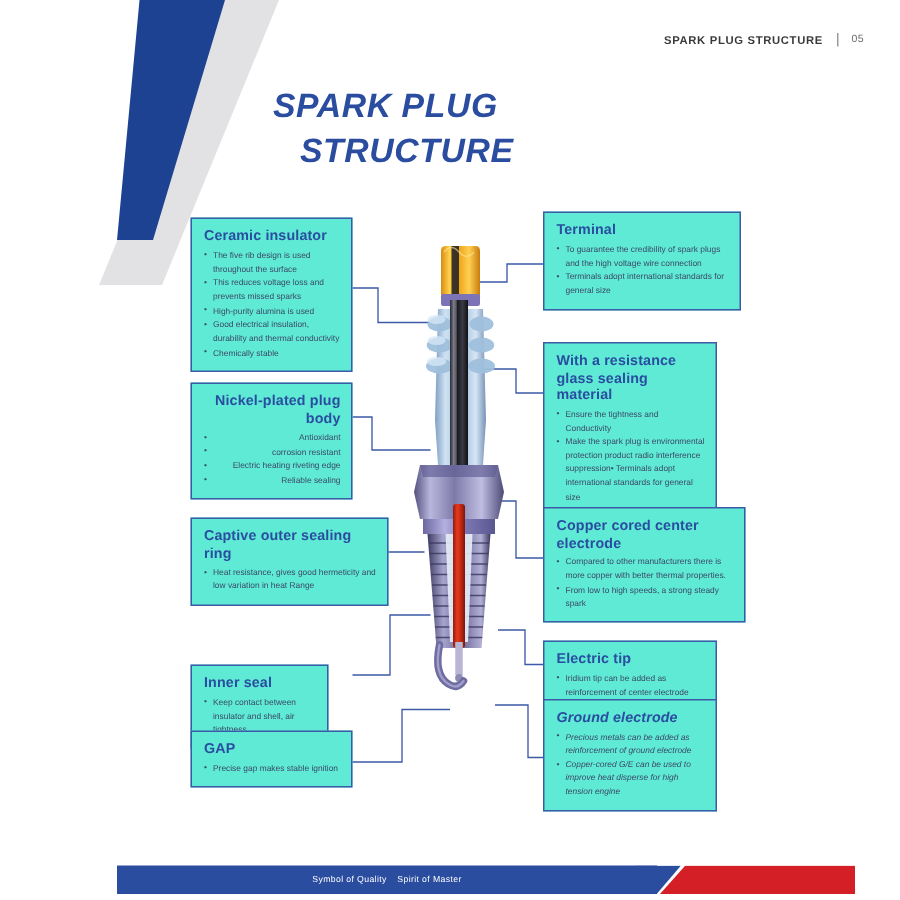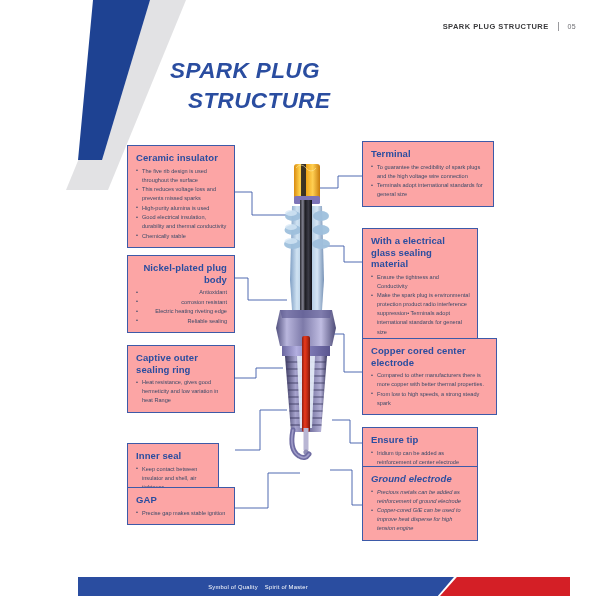--- a/index.html
+++ b/index.html
@@ -63,21 +63,21 @@
   }
   .header-page {
     font-size: 7px;
     color: #6d6d72;
     letter-spacing: 0.3px;
   }
 
   
   .page-title {
     position: absolute;
-    left: 170px;
+    left: 182px;
     top: 56px;
     z-index: 5;
     font-size: 22.5px;
     font-style: italic;
     font-weight: bold;
     color: #2a4da0;
     letter-spacing: 0.4px;
     line-height: 1.32;
   }
   .page-title .l2 { padding-left: 18px; display: block; }
@@ -88,21 +88,21 @@
     left: 0; top: 0;
     width: 600px; height: 600px;
     z-index: 2;
     pointer-events: none;
   }
 
   
   .callout {
     position: absolute;
     box-sizing: border-box;
-    background: #fca5a5;
+    background: #5eead4;
     border: 1px solid #3d5aa8;
     padding: 6px 7px 6px 8px;
     z-index: 6;
   }
   .callout h3 {
     margin: 0 0 3px 0;
     font-size: 9.5px;
     font-weight: bold;
     color: #2a4da0;
     line-height: 1.22;
@@ -126,21 +126,21 @@
     position: absolute;
     left: 0;
     top: -0.5px;
     color: #3c4a68;
     font-size: 5.6px;
   }
 
   
   .c-ceramic      { left: 127px; top: 145px;  width: 108px; }
   .c-nickel       { left: 127px; top: 255px;  width: 108px; text-align: right; }
-  .c-captive      { left: 127px; top: 345px;  width: 108px; }
+  .c-captive      { left: 127px; top: 345px;  width: 132px; }
   .c-innerseal    { left: 127px; top: 443px;  width: 92px; }
   .c-gap          { left: 127px; top: 487px;  width: 108px; }
 
   
   .c-terminal     { left: 362px; top: 141px;  width: 132px; }
   .c-glass        { left: 362px; top: 228px;  width: 116px; }
   .c-copper       { left: 362px; top: 338px;  width: 135px; }
   .c-iridium      { left: 362px; top: 427px;  width: 116px; }
   .c-ground       { left: 362px; top: 466px;  width: 116px; font-style: italic; }
 
@@ -413,37 +413,37 @@
 
   <div class="callout c-terminal">
     <h3>Terminal</h3>
     <ul>
       <li>To guarantee the credibility of spark plugs and the high voltage wire connection</li>
       <li>Terminals adopt international standards for general size</li>
     </ul>
   </div>
 
   <div class="callout c-glass">
-    <h3>With a electrical glass sealing material</h3>
+    <h3>With a resistance glass sealing material</h3>
     <ul>
       <li>Ensure the tightness and Conductivity</li>
       <li>Make the spark plug is environmental protection product radio interference suppression• Terminals adopt international standards for general size</li>
     </ul>
   </div>
 
   <div class="callout c-copper">
     <h3>Copper cored center electrode</h3>
     <ul>
       <li>Compared to other manufacturers there is more copper with better thermal properties.</li>
       <li>From low to high speeds, a strong steady spark</li>
     </ul>
   </div>
 
   <div class="callout c-iridium">
-    <h3>Ensure tip</h3>
+    <h3>Electric tip</h3>
     <ul>
       <li>Iridium tip can be added as reinforcement of center electrode</li>
     </ul>
   </div>
 
   <div class="callout c-ground">
     <h3>Ground electrode</h3>
     <ul>
       <li>Precious metals can be added as reinforcement of ground electrode</li>
       <li>Copper-cored G/E can be used to improve heat disperse for high tension engine</li>

